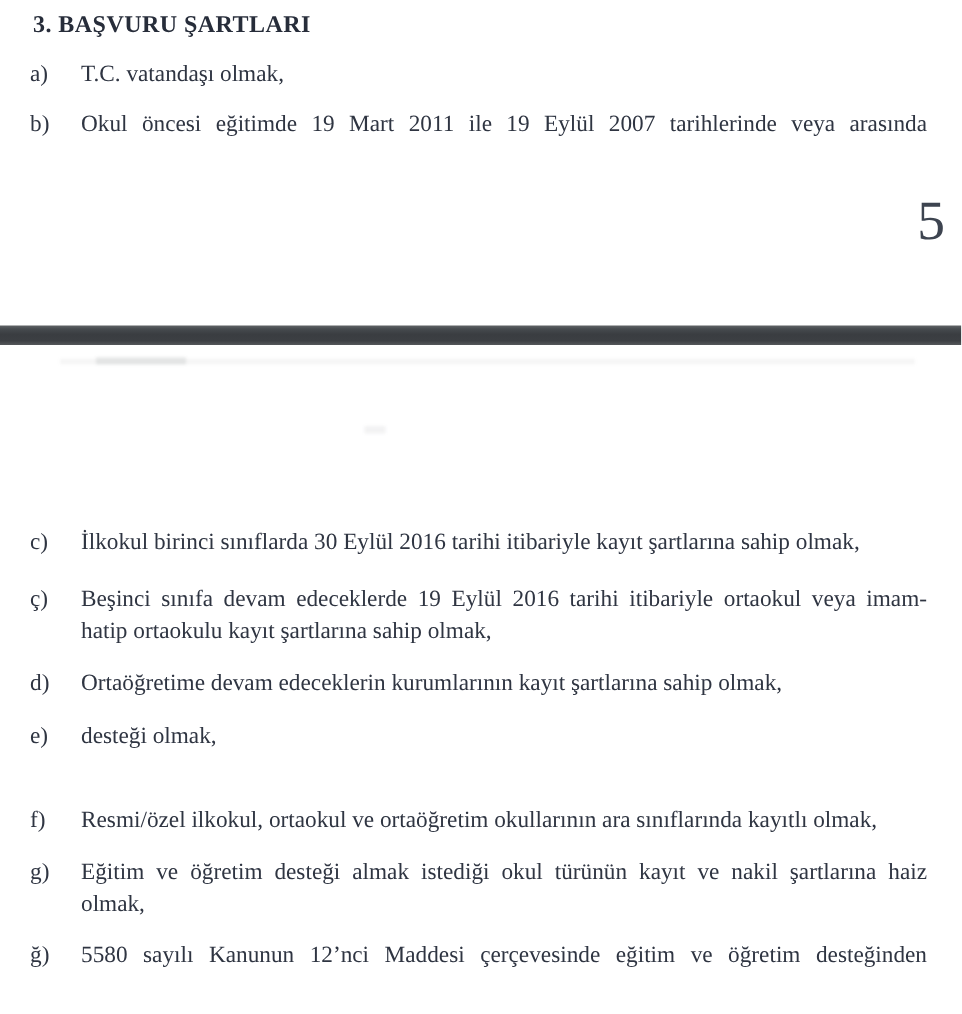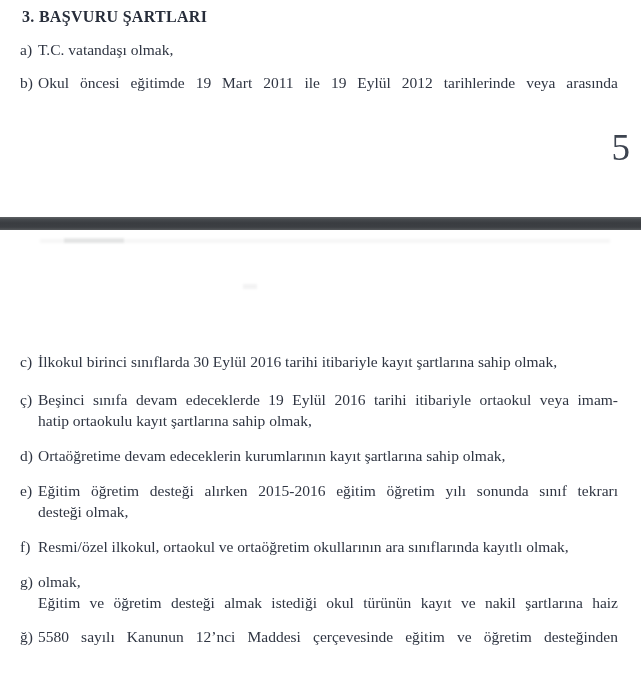--- a/index.html
+++ b/index.html
@@ -31,21 +31,21 @@
     position: absolute;
     left: 20px;
     width: 598px;
   }
   .item .letter {
     position: absolute;
     left: 0;
     top: 0;
   }
   .item .text {
-    margin-left: 18px;
+    margin-left: 34px;
   }
   .line {
     white-space: nowrap;
   }
   .line.just {
     white-space: normal;
     text-align: justify;
     text-align-last: justify;
     word-spacing: -1px;
   }
@@ -108,21 +108,21 @@
   <div class="item" style="top:39px">
     <span class="letter">a)</span>
     <div class="text">
       <div class="line">T.C. vatandaşı olmak,</div>
     </div>
   </div>
 
   <div class="item" style="top:72px">
     <span class="letter">b)</span>
     <div class="text">
-      <div class="line just">Okul öncesi eğitimde 19 Mart 2011 ile 19 Eylül 2012 tarihlerinde veya arasında</div>
+      <div class="line just">Okul öncesi eğitimde 19 Mart 2011 ile 19 Eylül 2007 tarihlerinde veya arasında</div>
     </div>
   </div>
 
   <div class="page-number">5</div>
 
   <div class="separator-bar"></div>
   <div class="artifact-a"></div>
   <div class="artifact-b"></div>
   <div class="artifact-c"></div>
 
@@ -144,37 +144,36 @@
   <div class="item" style="top:445px">
     <span class="letter">d)</span>
     <div class="text">
       <div class="line">Ortaöğretime devam edeceklerin kurumlarının kayıt şartlarına sahip olmak,</div>
     </div>
   </div>
 
   <div class="item" style="top:480px">
     <span class="letter">e)</span>
     <div class="text">
-      <div class="line just">Eğitim öğretim desteği alırken 2015-2016 eğitim öğretim yılı sonunda sınıf tekrarı</div>
       <div class="line">desteği olmak,</div>
     </div>
   </div>
 
   <div class="item" style="top:536px">
     <span class="letter">f)</span>
     <div class="text">
       <div class="line">Resmi/özel ilkokul, ortaokul ve ortaöğretim okullarının ara sınıflarında kayıtlı olmak,</div>
     </div>
   </div>
 
   <div class="item" style="top:571px">
     <span class="letter">g)</span>
     <div class="text">
+      <div class="line just">Eğitim ve öğretim desteği almak istediği okul türünün kayıt ve nakil şartlarına haiz</div>
       <div class="line">olmak,</div>
-      <div class="line just">Eğitim ve öğretim desteği almak istediği okul türünün kayıt ve nakil şartlarına haiz</div>
     </div>
   </div>
 
   <div class="item" style="top:626px">
     <span class="letter">ğ)</span>
     <div class="text">
       <div class="line just">5580 sayılı Kanunun 12’nci Maddesi çerçevesinde eğitim ve öğretim desteğinden</div>
     </div>
   </div>
 

